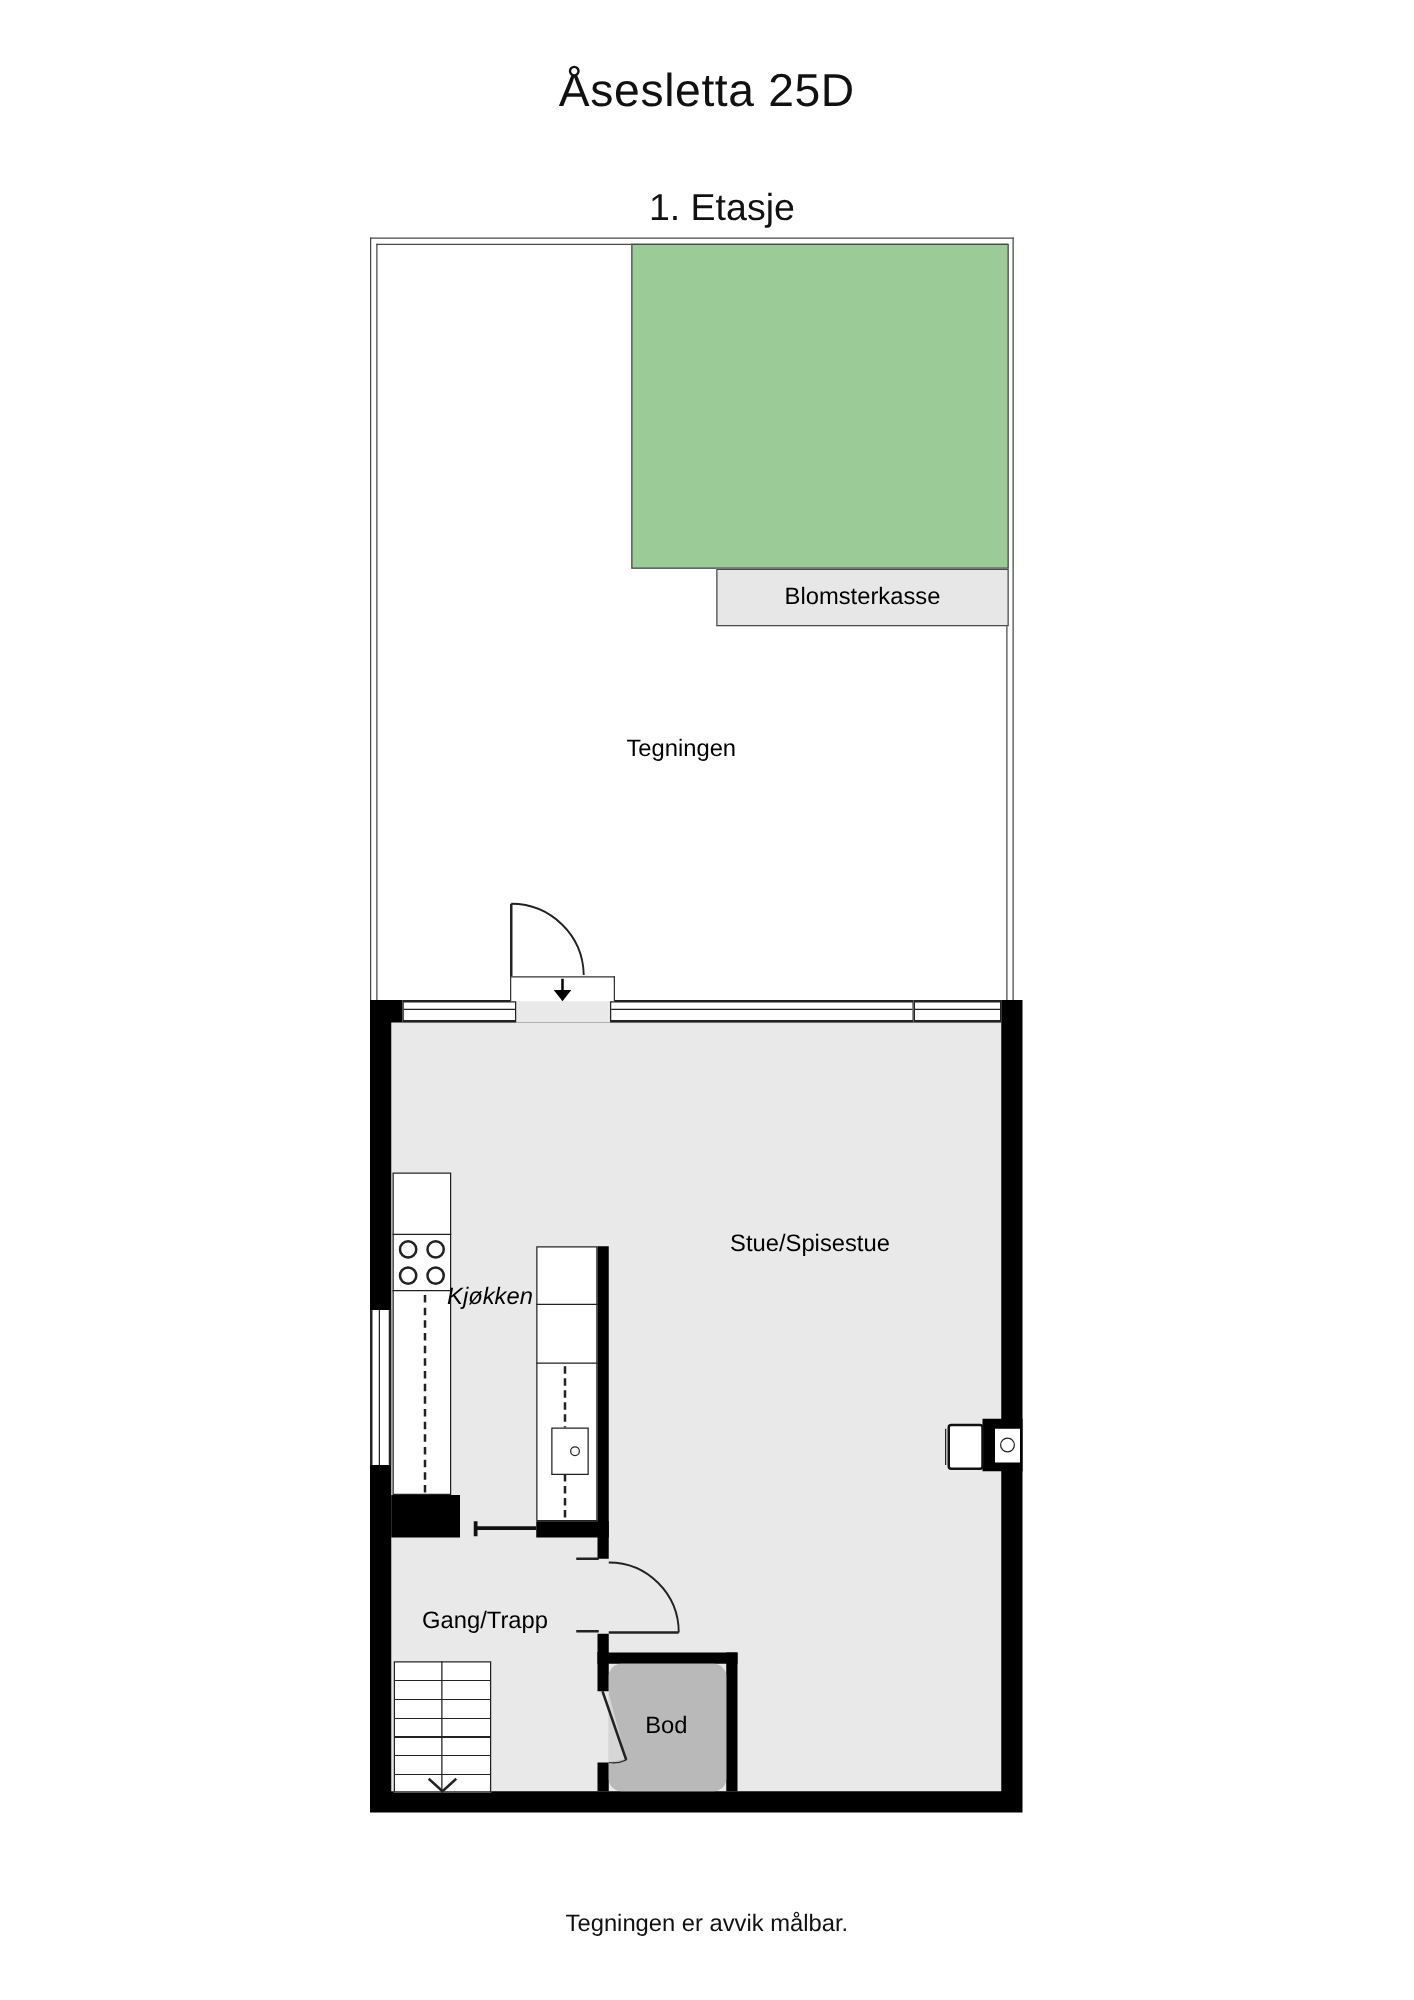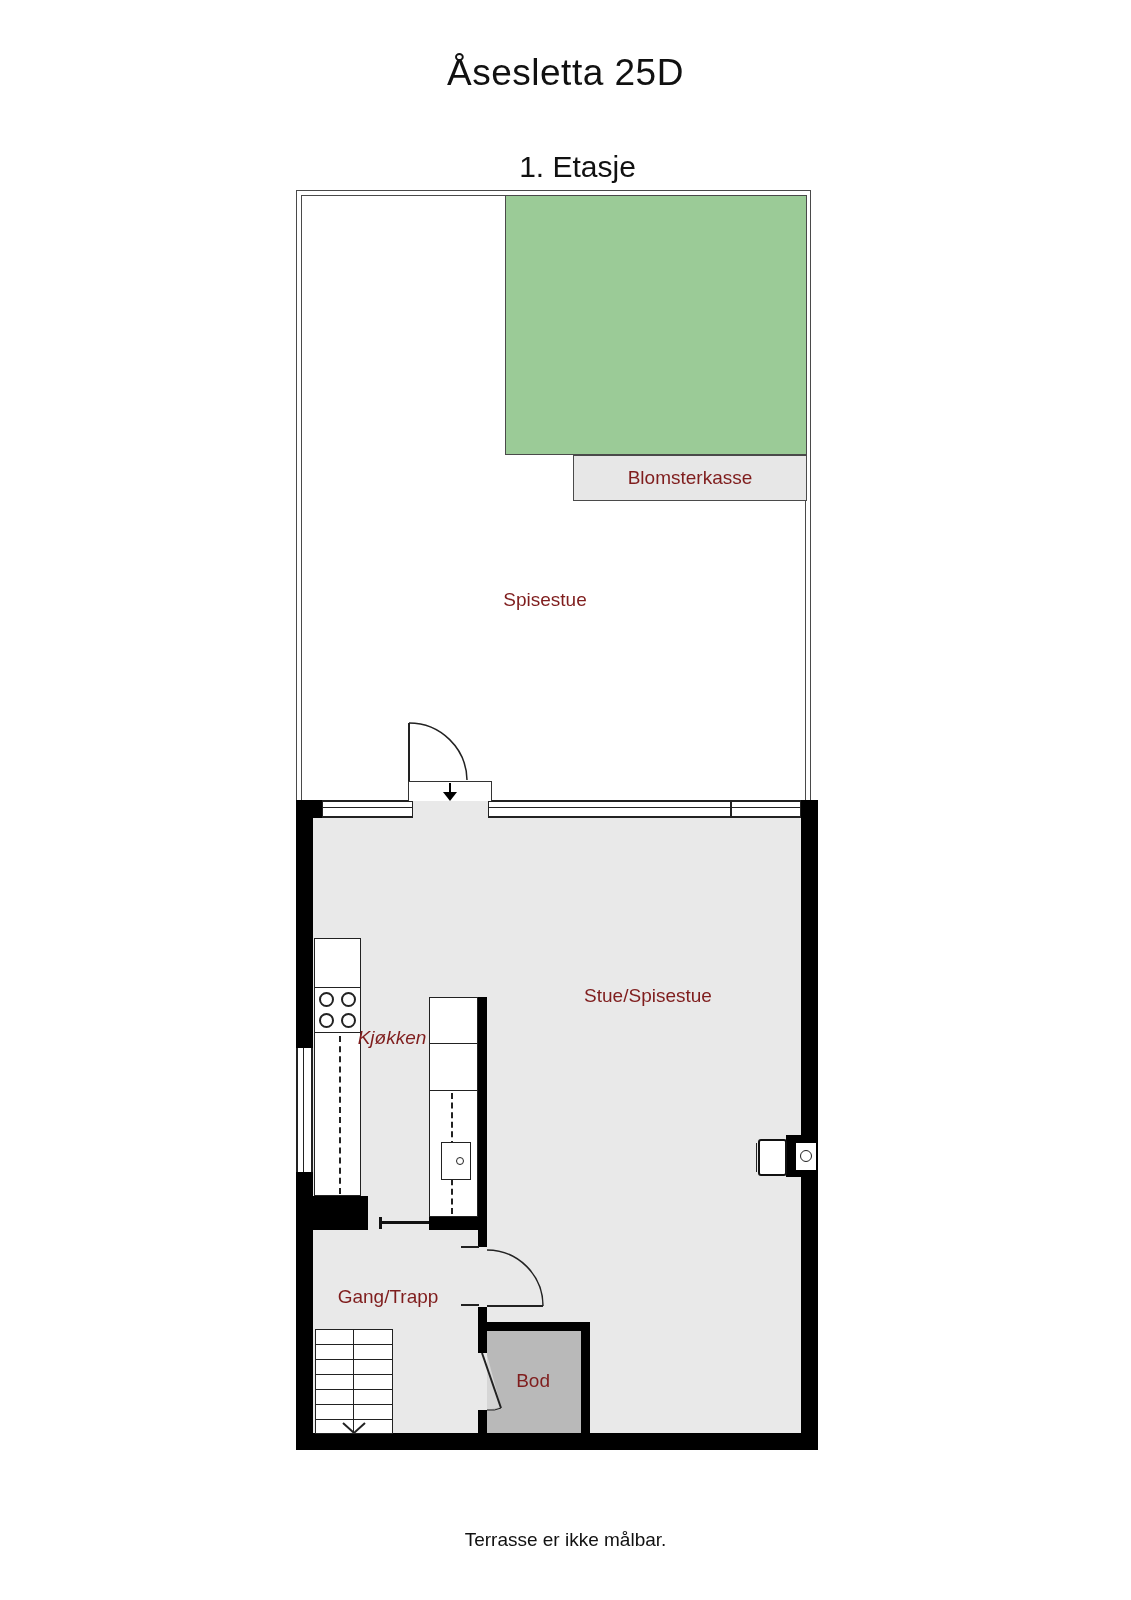--- a/index.html
+++ b/index.html
@@ -1,21 +1,21 @@
 <!DOCTYPE html>
 <html><head>
 <meta charset="utf-8">
 <style>
   html,body{margin:0;padding:0;}
   body{background:#ffffff;font-family:"Liberation Sans", sans-serif;}
   .canvas{position:relative;width:1131px;height:1600px;background:#fff;overflow:hidden;}
   .abs{position:absolute;}
   .title{width:100%;text-align:center;font-size:37px;color:#111;letter-spacing:.5px;}
   .subtitle{width:100%;text-align:center;font-size:30px;color:#111;padding-left:12px;}
-  .label{font-size:19px;color:#7f1d1d;white-space:nowrap;transform:translate(-50%,-50%);}
+  .label{font-size:19px;color:#000000;white-space:nowrap;transform:translate(-50%,-50%);}
   .outline{border-left:1px solid #4a4a4a;border-top:1px solid #4a4a4a;border-right:1px solid #4a4a4a;}
   .wall{background:#000;}
   .win-h{background:#fff;border:1px solid #222;border-top-width:2px;border-bottom-width:2px;box-sizing:border-box;}
   .win-h::after{content:"";position:absolute;left:0;right:0;top:38%;border-top:1px solid #222;}
   .win-v{background:#fff;border-left:2px solid #222;border-right:2px solid #222;box-sizing:border-box;}
   .win-v::after{content:"";position:absolute;top:0;bottom:0;left:36%;border-left:1px solid #222;}
   .thin-rect{background:#fff;border:1px solid #222;box-sizing:border-box;}
   .hline{background:#222;height:1px;}
   .vline{background:#222;width:1px;}
   .dashv{width:0;border-left:2px dashed #222;}
@@ -35,21 +35,21 @@
 
   <div class="abs outline" style="left:296px;top:190px;width:513px;height:610px;"></div>
   <div class="abs outline" style="left:301px;top:195px;width:503px;height:605px;"></div>
 
   <div class="abs" style="left: 505px; top: 195px; width: 302px; height: 260px; border: 1px solid rgb(74, 74, 74); box-sizing: border-box; background-color: rgb(155, 203, 151);"></div>
 
   <div class="abs" style="left: 573px; top: 455px; width: 234px; height: 46px; border: 1px solid rgb(74, 74, 74); box-sizing: border-box; background-color: rgb(231, 231, 231);">
     <span class="label abs" style="left:50%;top:50%;">Blomsterkasse</span>
   </div>
 
-  <div class="abs label" style="left:545px;top:600px;">Spisestue</div>
+  <div class="abs label" style="left:545px;top:600px;">Tegningen</div>
 
   <div class="abs wall" style="left:296px;top:800px;width:522px;height:650px;"></div>
   <div class="abs" style="left: 313px; top: 818px; width: 488px; height: 615px; background-color: rgb(233, 233, 233);"></div>
 
   <div class="abs win-h" style="left:322px;top:800px;width:91px;height:18px;"></div>
   <div class="abs" style="left: 413px; top: 800px; width: 75px; height: 18px; background-color: rgb(233, 233, 233);"></div>
   <div class="abs win-h" style="left:488px;top:800px;width:243px;height:18px;"></div>
   <div class="abs win-h" style="left:731px;top:800px;width:70px;height:18px;"></div>
 
   <div class="abs" style="left:408px;top:781px;width:84px;height:20px;background:#fff;border:1px solid #333;border-bottom:none;box-sizing:border-box;"></div>
@@ -79,21 +79,21 @@
   <div class="abs wall" style="left:478px;top:997px;width:9px;height:250px;"></div>
 
   <div class="abs" style="left:461px;top:1246px;width:18px;height:2px;background:#222;"></div>
   <div class="abs" style="left:461px;top:1304px;width:18px;height:2px;background:#222;"></div>
   <div class="abs wall" style="left:478px;top:1307px;width:9px;height:16px;"></div>
 
   <div class="abs wall" style="left:478px;top:1322px;width:112px;height:9px;"></div>
   <div class="abs wall" style="left:581px;top:1322px;width:9px;height:111px;"></div>
   <div class="abs wall" style="left:478px;top:1322px;width:9px;height:31px;"></div>
   <div class="abs wall" style="left:478px;top:1410px;width:9px;height:23px;"></div>
-  <div class="abs" style="left: 487px; top: 1331px; width: 94px; height: 102px; background-color: rgb(185, 185, 185);">
+  <div class="abs" style="left: 487px; top: 1331px; width: 94px; height: 102px; background-color: rgb(185, 185, 185); border-radius: 10px;">
     <span class="label abs" style="left:49%;top:49%;">Bod</span>
   </div>
 
   <div class="abs wall" style="left:786px;top:1135px;width:32px;height:42px;"></div>
   <div class="abs" style="left:796px;top:1143px;width:20px;height:27px;background:#fff;"></div>
   <div class="abs" style="left:800px;top:1150px;width:12px;height:12px;border:1px solid #222;border-radius:50%;box-sizing:border-box;background:#fff;"></div>
   <div class="abs" style="left:758px;top:1139px;width:29px;height:37px;background:#fff;border:2px solid #111;border-radius:3px;box-sizing:border-box;"></div>
   <div class="abs vline" style="left:756px;top:1143px;height:29px;"></div>
 
   <div class="abs stairs" style="left:315px;top:1329px;width:78px;height:105px;"></div>
@@ -114,15 +114,15 @@
     <line x1="487" y1="1306" x2="543" y2="1306" stroke="#222" stroke-width="2"></line>
     <path d="M 543 1306 A 56 56 0 0 0 487 1250" fill="none" stroke="#222" stroke-width="1.5"></path>
 
     <polygon points="487,1355 501,1407 487,1410" fill="#d6d6d6"></polygon>
     <line x1="482" y1="1353" x2="501" y2="1408" stroke="#222" stroke-width="2"></line>
     <path d="M 501 1408 Q 495 1411 487 1410" fill="none" stroke="#222" stroke-width="1"></path>
 
     <polyline points="343,1423 354,1433 365,1423" fill="none" stroke="#222" stroke-width="2"></polyline>
   </svg>
 
-  <div class="abs footer-line" style="top:1528px;">Terrasse er ikke målbar.</div>
+  <div class="abs footer-line" style="top:1528px;">Tegningen er avvik målbar.</div>
 
 </div>
 
 </body></html>

